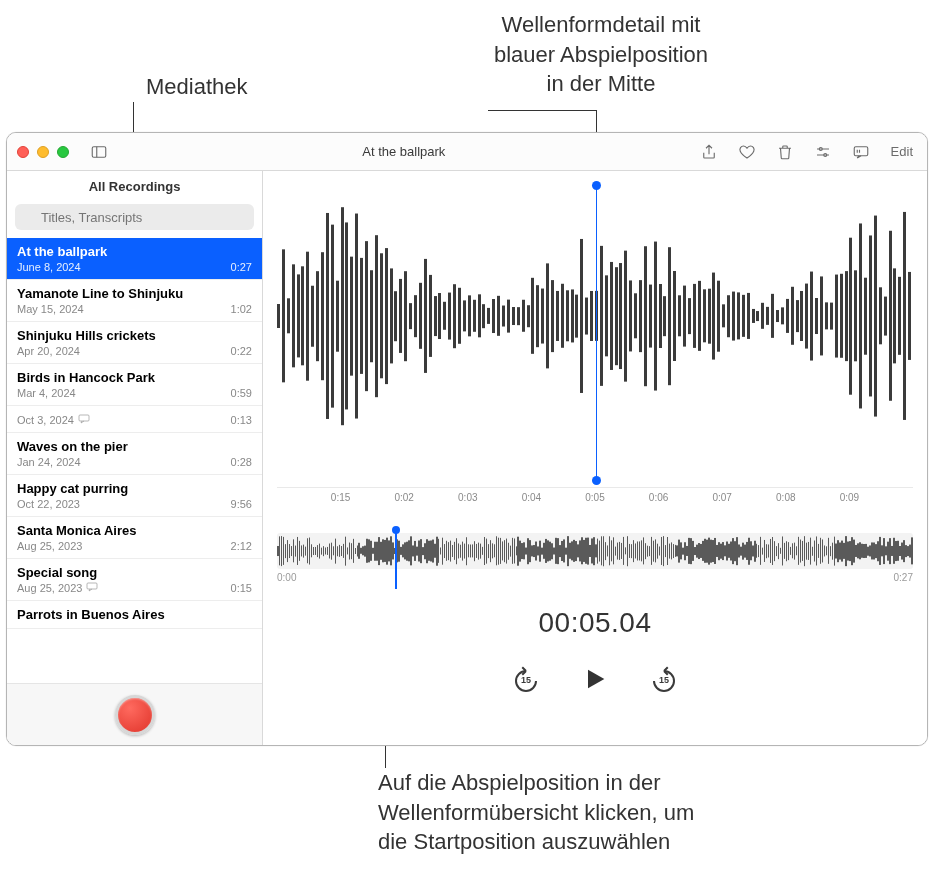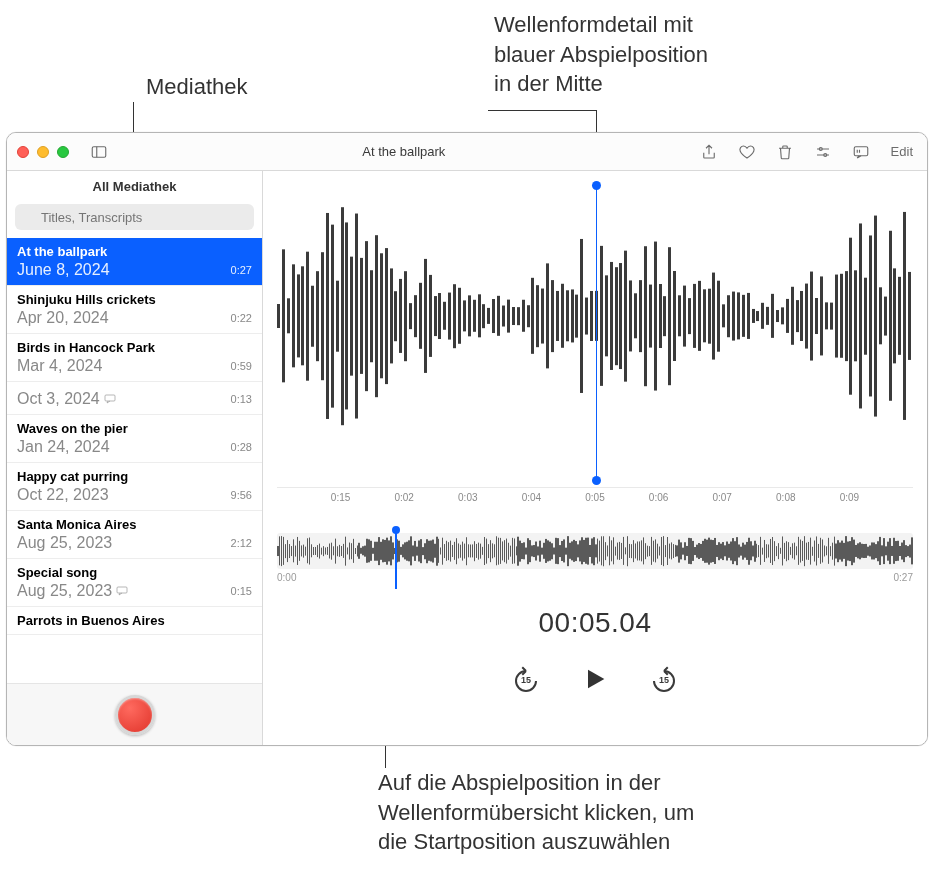--- a/index.html
+++ b/index.html
@@ -116,21 +116,21 @@
     padding: 6px 10px 6px 10px;
     border-bottom: 1px solid #ededed;
   }
   .rec-item.selected {
     background: #0a60ff;
     color: #fff;
   }
   .rec-item.selected .rec-sub, .rec-item.selected .rec-dur { color: #e6efff; }
   .rec-title { font-size: 13px; font-weight: 600; }
   .rec-row2 { display: flex; justify-content: space-between; align-items: center; margin-top: 2px; }
-  .rec-sub { font-size: 16px; color: #888; display: flex; align-items: flex-end; gap: 4px; }
+  .rec-sub { font-size: 11px; color: #888; display: flex; align-items: flex-end; gap: 4px; }
   .rec-dur { font-size: 11px; color: #888; }
   .transcript-badge svg { width: 12px; height: 10px; fill: none; stroke: #999; stroke-width: 1.4; }
 
   
   .sidebar-footer {
     height: 62px;
     border-top: 1px solid #e5e5e5;
     display: flex; align-items: center; justify-content: center;
     background: #f7f7f7;
   }
@@ -245,21 +245,21 @@
   .skip-num { position: absolute; top: 9px; left: 0; right: 0; text-align: center; font-size: 9px; font-weight: 600; }
   .play-btn svg { width: 28px; height: 28px; fill: #333; stroke: none; }
 
 </style>
 </head>
 <body>
 
 <div class="annotation" style="left:146px; top:72px;">Mediathek</div>
 <div class="annotation-line vert" style="left:133px; top:102px; height:66px;"></div>
 
-<div class="annotation" style="left:494px; top:10px;">
+<div class="annotation" style="left:494px; top:10px;text-align:center;">
   <div>Wellenformdetail mit</div>
   <div>blauer Abspielposition</div>
   <div>in der Mitte</div>
 </div>
 <div class="annotation-line vert" style="left:596px; top:110px; height:78px;"></div>
 <div class="annotation-line horiz" style="left:488px; top:110px; width:108px;"></div>
 
 <div class="annotation" style="left:378px; top:768px;">
   <div>Auf die Abspielposition in der</div>
   <div>Wellenformübersicht klicken, um</div>
@@ -314,40 +314,49 @@
             <line x1="10" y1="9" x2="10" y2="13"></line>
           </svg>
       </div>
       <div class="edit-btn">Edit</div>
     </div>
   </div>
 
   <div class="body-split">
 
     <div class="sidebar">
-      <div class="sidebar-header">All Mediathek</div>
+      <div class="sidebar-header">All Recordings</div>
       <div class="search-wrap">
         <div class="search-container">
           <span class="search-icon-pos">
             <svg viewBox="0 0 24 24">
                 <circle cx="10" cy="10" r="6"></circle>
                 <line x1="15" y1="15" x2="20" y2="20"></line>
               </svg>
           </span>
           <input class="search" placeholder="Titles, Transcripts" style="">
         </div>
       </div>
       <div class="recordings-list" id="recordings-list">
           <div class="rec-item selected">
             <div class="rec-title">At the ballpark</div>
             <div class="rec-row2">
               <div class="rec-sub">
                 <span>June 8, 2024</span>
               </div>
               <div class="rec-dur">0:27</div>
+            </div>
+          </div>
+          <div class="rec-item">
+            <div class="rec-title">Yamanote Line to Shinjuku</div>
+            <div class="rec-row2">
+              <div class="rec-sub">
+                <span>May 15, 2024</span>
+              </div>
+              <div class="rec-dur">1:02</div>
             </div>
           </div>
           <div class="rec-item">
             <div class="rec-title">Shinjuku Hills crickets</div>
             <div class="rec-row2">
               <div class="rec-sub">
                 <span>Apr 20, 2024</span>
               </div>
               <div class="rec-dur">0:22</div>
             </div>

